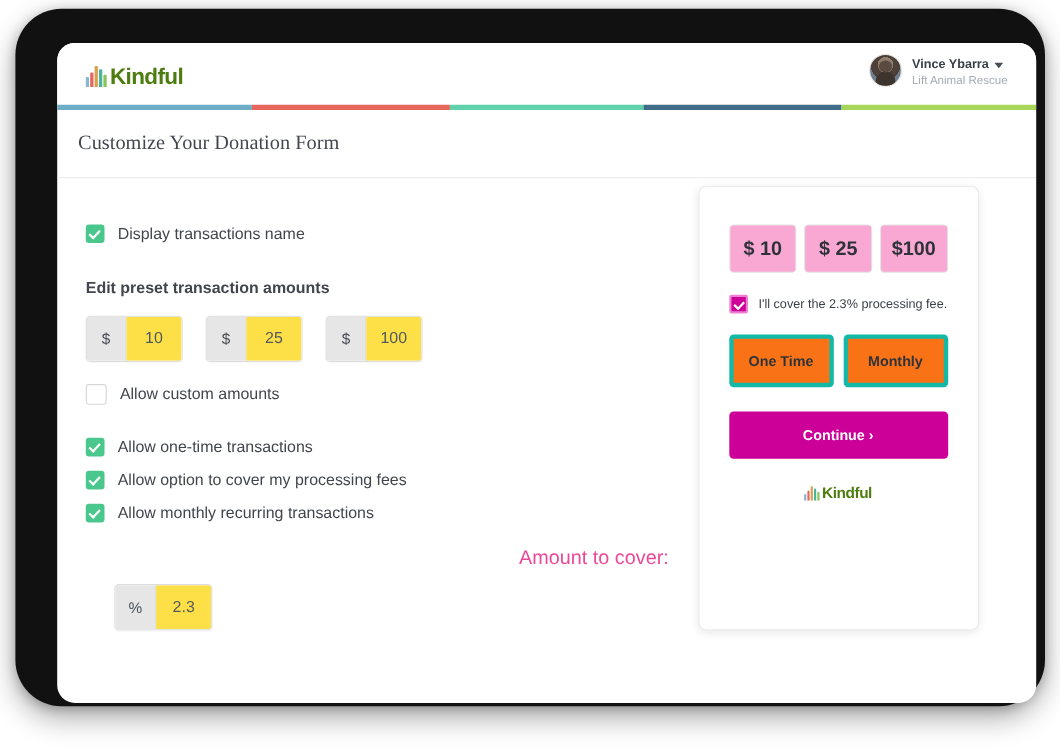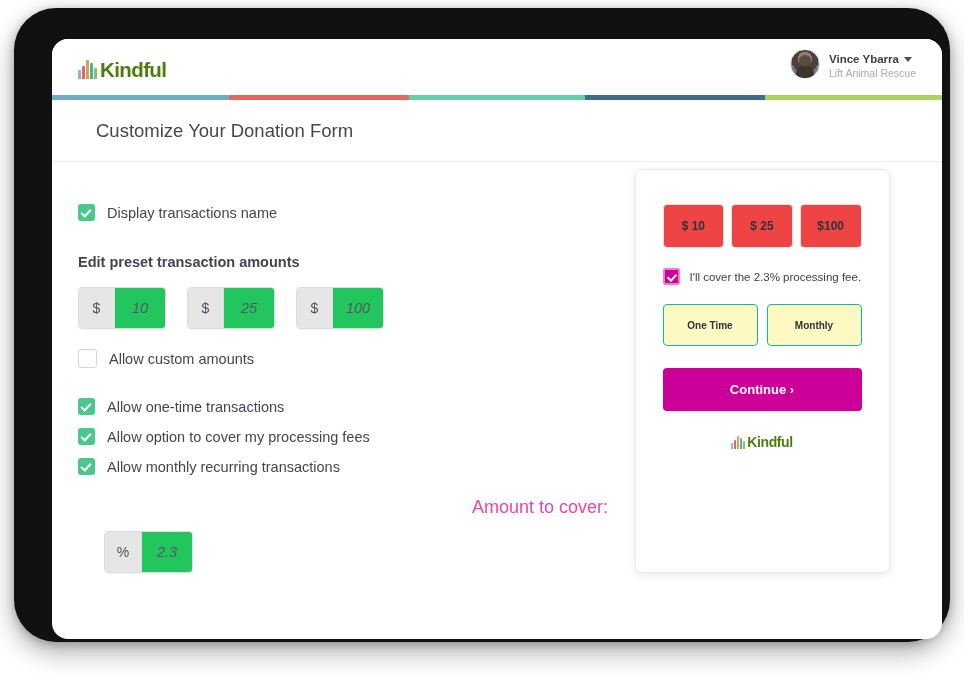--- a/index.html
+++ b/index.html
@@ -128,21 +128,22 @@
     width: 100%;
   }
   .color-strip span { display: block; height: 100%; }
 
   
   .page-title-bar {
     height: 61px;
     border-bottom: 1px solid #ececec;
     display: flex;
     align-items: center;
-    padding-left: 44px;
+    padding-left: 19px;
+    font-family: Liberation Serif, serif;
   }
   .page-title {
     font-size: 18.5px;
     color: #44484e;
     font-weight: 400;
   }
 
   
   .content {
     display: flex;
@@ -217,22 +218,21 @@
     color: #4d5258;
     border-right: 1px solid #dddddd;
   }
   .input-field {
     width: 50px;
     display: flex;
     align-items: center;
     justify-content: center;
     font-size: 14.5px;
     color: #54585e;
-    background: #22c55e;
-    font-style: italic;
+    background: #fde047;
   }
 
   .cb-list { margin-top: 30px; }
   .cb-list .cb-row { margin-bottom: 13px; }
   .cb-list .cb-row:last-child { margin-bottom: 0; }
 
   .sub-block { margin: 22px 0 0 26px; }
   .sub-label {
     font-size: 18px;
     color: #ec4899;
@@ -262,27 +262,27 @@
     margin-bottom: 21px;
   }
   .amt-buttons {
     display: flex;
     gap: 7px;
     justify-content: space-between;
   }
   .amt-btn {
     flex: 1;
     height: 42px;
-    background: #ef4444;
+    background: #f9a8d4;
     border: 1px solid #e4e4e4;
     border-radius: 4px;
     display: flex;
     align-items: center;
     justify-content: center;
-    font-size: 12px;
+    font-size: 18px;
     font-weight: 700;
     color: #2f3339;
     cursor: pointer;
   }
   .fee-row {
     display: flex;
     align-items: center;
     gap: 10px;
     margin-top: 20px;
     cursor: pointer;
@@ -310,27 +310,27 @@
     color: #3b3f45;
   }
   .freq-buttons {
     display: flex;
     gap: 9px;
     margin-top: 19px;
   }
   .freq-btn {
     flex: 1;
     height: 40px;
-    background: #fef9c3;
-    border: 1px solid #14b8a6;
+    background: #f97316;
+    border: 4px solid #14b8a6;
     border-radius: 4px;
     display: flex;
     align-items: center;
     justify-content: center;
-    font-size: 10px;
+    font-size: 13px;
     font-weight: 700;
     color: #2f3339;
     cursor: pointer;
   }
   .continue-btn {
     margin-top: 22px;
     height: 43px;
     background: #cc0099;
     border-radius: 4px;
     display: flex;

